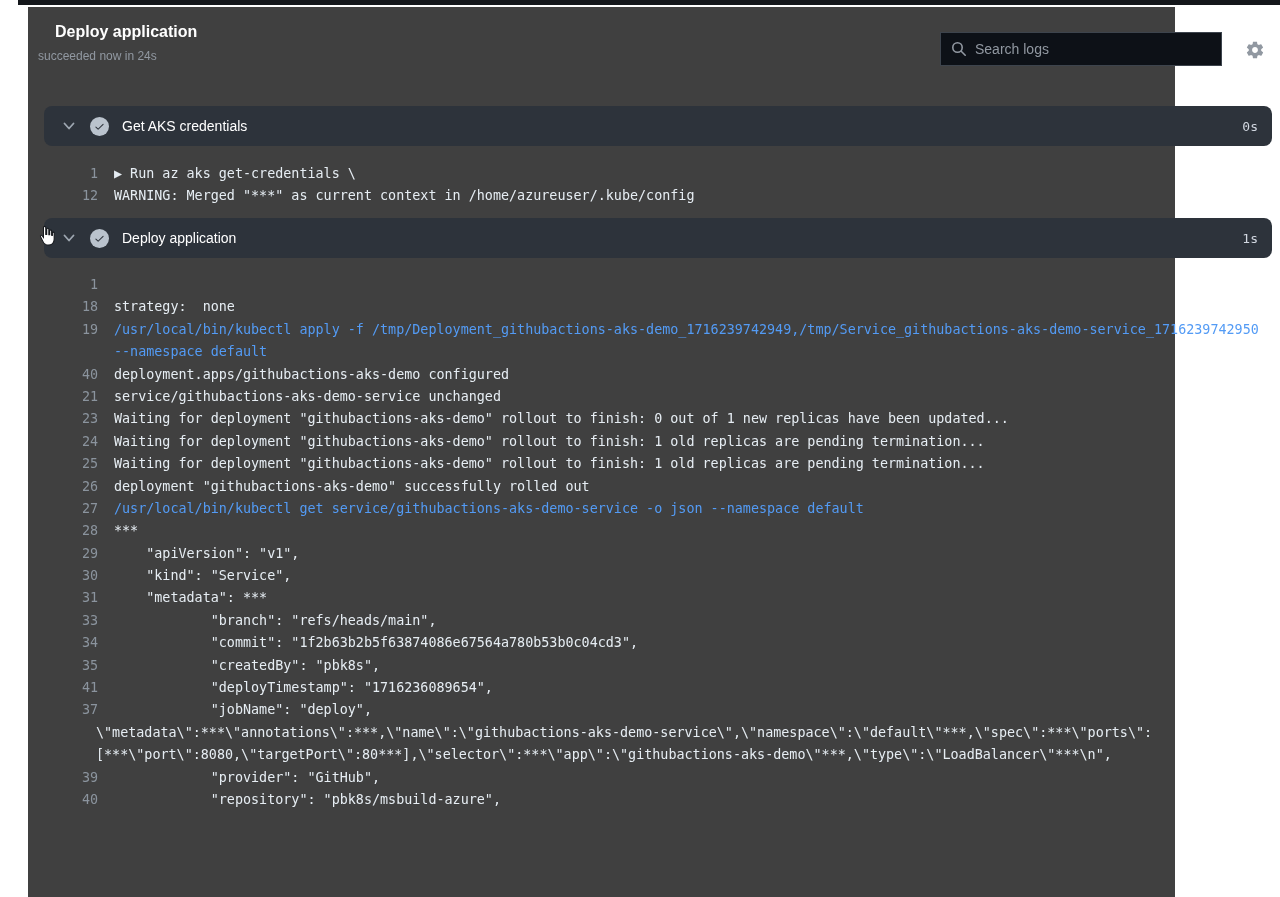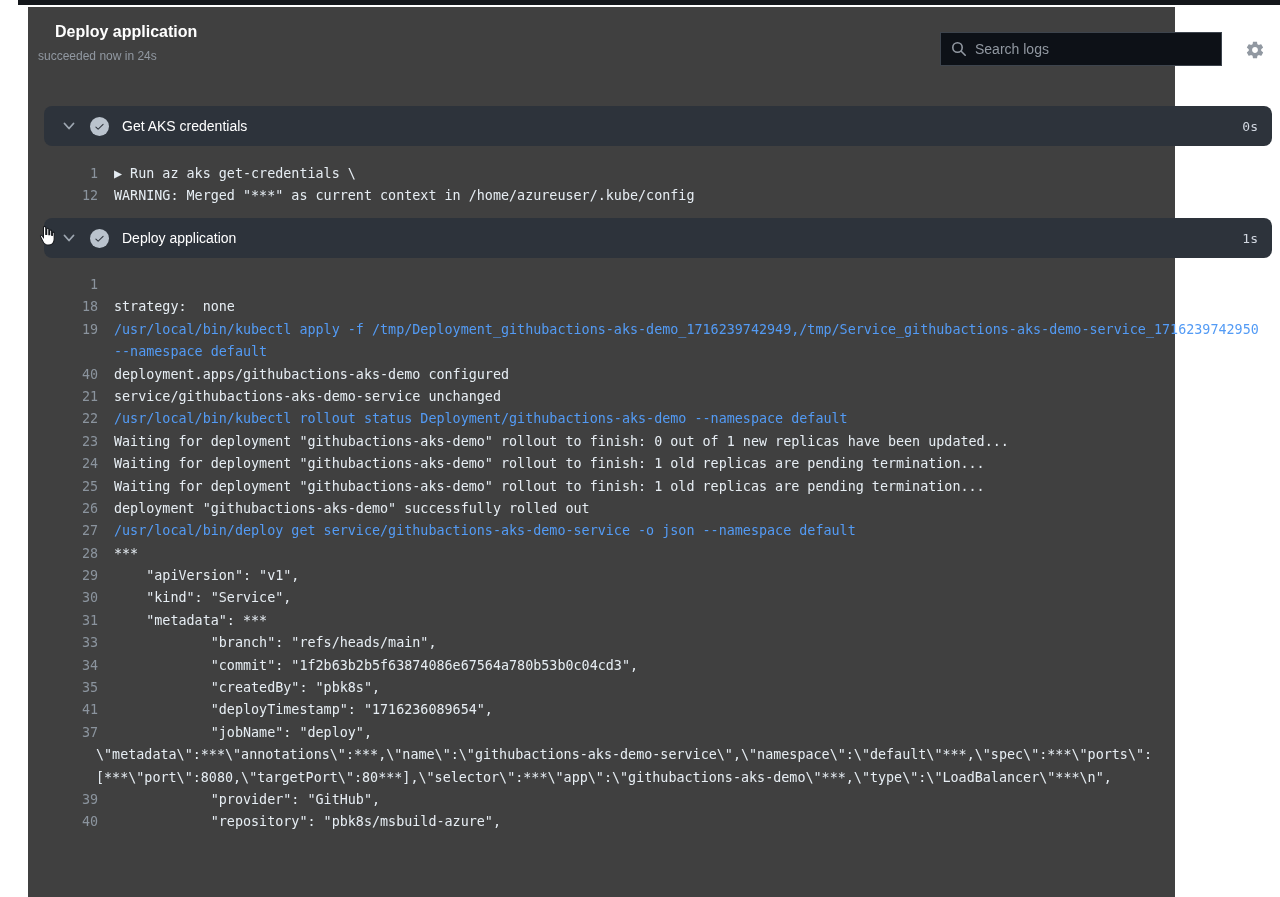--- a/index.html
+++ b/index.html
@@ -108,26 +108,25 @@
     <span class="section-duration">1s</span>
   </div>
 
   <div class="log-block logs2">
       <div class="log-row"><span class="ln">1</span></div>
       <div class="log-row"><span class="ln">18</span><span class="lt">strategy:  none</span></div>
       <div class="log-row command"><span class="ln">19</span><span class="lt">/usr/local/bin/kubectl apply -f /tmp/Deployment_githubactions-aks-demo_1716239742949,/tmp/Service_githubactions-aks-demo-service_1716239742950</span></div>
       <div class="log-row command"><span class="ln"></span><span class="lt">--namespace default</span></div>
       <div class="log-row"><span class="ln">40</span><span class="lt">deployment.apps/githubactions-aks-demo configured</span></div>
       <div class="log-row"><span class="ln">21</span><span class="lt">service/githubactions-aks-demo-service unchanged</span></div>
-      <div class="log-row command"><span class="ln">22</span><span class="lt">/usr/local/bin/kubectl rollout status Deployment/githubactions-aks-demo --namespace default</span></div>
       <div class="log-row"><span class="ln">23</span><span class="lt">Waiting for deployment "githubactions-aks-demo" rollout to finish: 0 out of 1 new replicas have been updated...</span></div>
       <div class="log-row"><span class="ln">24</span><span class="lt">Waiting for deployment "githubactions-aks-demo" rollout to finish: 1 old replicas are pending termination...</span></div>
       <div class="log-row"><span class="ln">25</span><span class="lt">Waiting for deployment "githubactions-aks-demo" rollout to finish: 1 old replicas are pending termination...</span></div>
       <div class="log-row"><span class="ln">26</span><span class="lt">deployment "githubactions-aks-demo" successfully rolled out</span></div>
-      <div class="log-row command"><span class="ln">27</span><span class="lt">/usr/local/bin/deploy get service/githubactions-aks-demo-service -o json --namespace default</span></div>
+      <div class="log-row command"><span class="ln">27</span><span class="lt">/usr/local/bin/kubectl get service/githubactions-aks-demo-service -o json --namespace default</span></div>
       <div class="log-row"><span class="ln">28</span><span class="lt">***</span></div>
       <div class="log-row"><span class="ln">29</span><span class="lt">    "apiVersion": "v1",</span></div>
       <div class="log-row"><span class="ln">30</span><span class="lt">    "kind": "Service",</span></div>
       <div class="log-row"><span class="ln">31</span><span class="lt">    "metadata": ***</span></div>
       <div class="log-row"><span class="ln">33</span><span class="lt">            "branch": "refs/heads/main",</span></div>
       <div class="log-row"><span class="ln">34</span><span class="lt">            "commit": "1f2b63b2b5f63874086e67564a780b53b0c04cd3",</span></div>
       <div class="log-row"><span class="ln">35</span><span class="lt">            "createdBy": "pbk8s",</span></div>
       <div class="log-row"><span class="ln">41</span><span class="lt">            "deployTimestamp": "1716236089654",</span></div>
       <div class="log-row"><span class="ln">37</span><span class="lt">            "jobName": "deploy",</span></div>
       <div class="log-row wrap"><span class="ln"></span><span class="lt">\"metadata\":***\"annotations\":***,\"name\":\"githubactions-aks-demo-service\",\"namespace\":\"default\"***,\"spec\":***\"ports\":</span></div>

